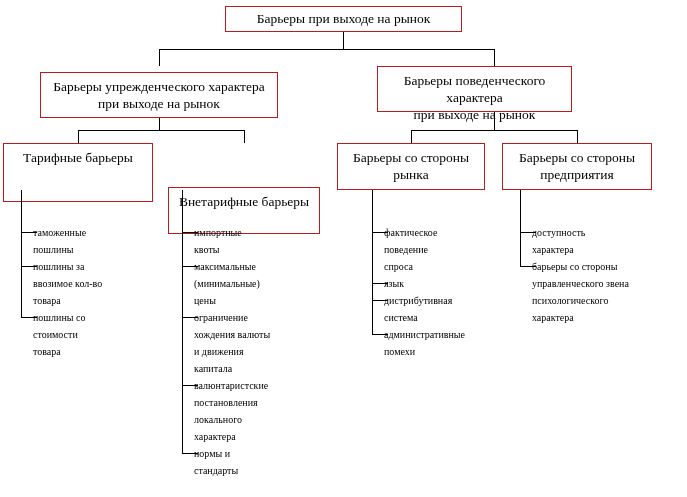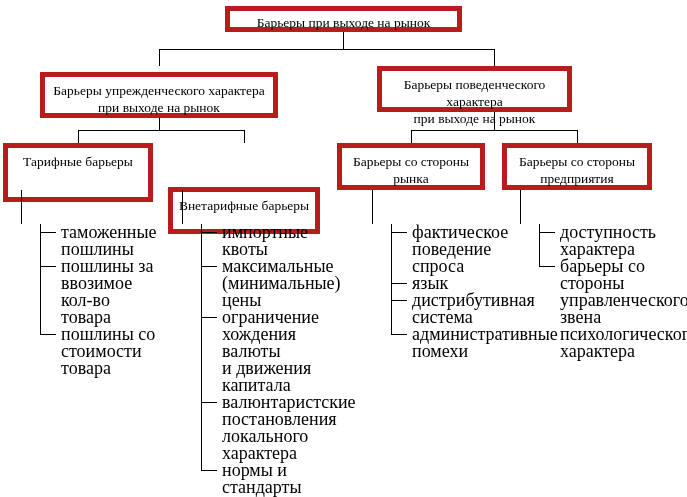--- a/index.html
+++ b/index.html
@@ -8,21 +8,21 @@
     width: 687px;
     height: 497px;
     background: #ffffff;
     font-family: "Liberation Serif", serif;
     color: #000000;
     overflow: hidden;
   }
   .box {
     position: absolute;
     box-sizing: border-box;
-    border: 5px solid #b91c1c;
+    border: 1px solid #b91c1c;
     background: #ffffff;
     text-align: center;
     font-size: 13.5px;
     line-height: 17px;
     white-space: pre-line;
     padding-top: 5px;
   }
   .root { left: 225px; top: 6px;  width: 237px; height: 26px; padding-top: 3px; }
   .l2a  { left: 40px;  top: 66px; width: 238px; height: 46px; margin-top: 6px; }
   .l2b  { left: 377px; top: 66px; width: 195px; height: 46px; }
@@ -35,25 +35,24 @@
   .list::before {
     content: ""; position: absolute; left: 0; top: 0;
     width: 1px; height: 34px; background: #000000;
   }
   .list1 { left: 21px;  width: 138px; }
   .list2 { left: 182px; width: 142px; }
   .list3 { left: 372px; width: 152px; }
   .list4 { left: 520px; width: 166px; }
   .item {
     position: relative;
-    padding-left: 21px;
-    font-size: 18px;
+    padding-left: 12px;
+    font-size: 10px;
     line-height: 17px;
     white-space: pre-line;
-    margin-left: 19px;
   }
   .item::before {
     content: ""; position: absolute; left: 0; top: 0;
     width: 1px; height: 100%; background: #000000;
   }
   .item:last-child::before { height: 9px; }
   .item::after {
     content: ""; position: absolute; left: 0; top: 8px;
     width: 16px; height: 1px; background: #000000;
   }

